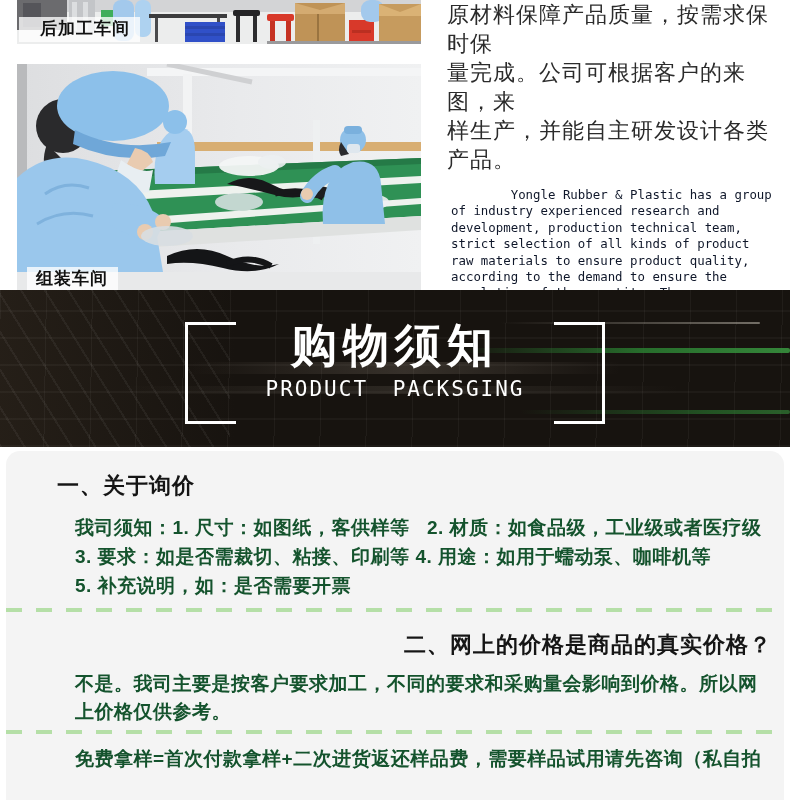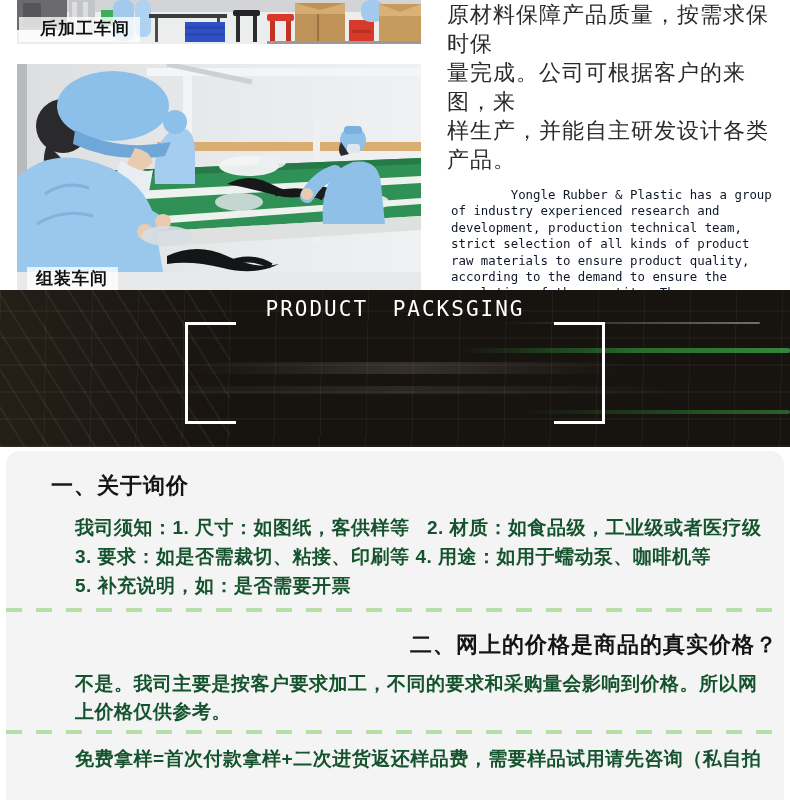--- a/index.html
+++ b/index.html
@@ -46,21 +46,21 @@
   .bracket.right{right:185px;border-right:3px solid #fff;border-top:3px solid #fff;border-bottom:3px solid #fff;}
   .banner-text{position:absolute;left:0;top:0;width:100%;text-align:center;color:#fff;}
   .banner-title{margin-top:30px;font-size:46px;font-weight:700;letter-spacing:6px;line-height:50px;}
   .banner-sub{margin-top:7px;font-size:21px;font-weight:400;letter-spacing:2px;word-spacing:10px;
     font-family:"DejaVu Sans Mono","Liberation Mono",monospace;}
 
   
   #faq-card{position:absolute;left:6px;right:6px;top:451px;bottom:0;background:#f4f4f4;
     border-radius:14px 14px 0 0;overflow:hidden;}
   .faq-h{font-size:22px;font-weight:700;color:#151515;letter-spacing:1px;line-height:26px;
-    padding-left:39px;margin:6px;}
+    padding-left:39px;margin:12px;}
   .faq-h.first{margin-top:22px;}
   .faq-h.after{margin-top:20px;text-align:right;}
   .faq-body{color:#14532d;font-weight:700;font-size:19px;line-height:29px;letter-spacing:0.5px;
     white-space:pre-wrap;padding-left:69px;padding-right:16px;margin:14px 0 0 0;}
   .faq-body.b2{line-height:28px;margin-top:12px;}
   .faq-body.b3{margin-top:10px;}
   .divider{height:4px;margin-top:8px;
     background:repeating-linear-gradient(90deg,#b5dfa7 0 16px, rgba(0,0,0,0) 16px 30px);}
   .divider.d2{margin-top:4px;}
 
@@ -195,20 +195,21 @@
   <div id="banner">
     <div class="diag-streaks"></div>
     <div class="streak gr1"></div>
     <div class="streak gr2"></div>
     <div class="streak g1"></div>
     <div class="streak g2"></div>
     <div class="streak w1"></div>
     <div class="bracket left"></div>
     <div class="bracket right"></div>
     <div class="banner-text">
+      <div class="banner-title">购物须知</div>
       <div class="banner-sub">PRODUCT PACKSGING</div>
     </div>
   </div>
 
   <div id="faq-card">
     <h2 class="faq-h first">一、关于询价</h2>
     <p class="faq-body">我司须知：1. 尺寸：如图纸，客供样等   2. 材质：如食品级，工业级或者医疗级
 3. 要求：如是否需裁切、粘接、印刷等 4. 用途：如用于蠕动泵、咖啡机等
 5. 补充说明，如：是否需要开票</p>
     <div class="divider"></div>

